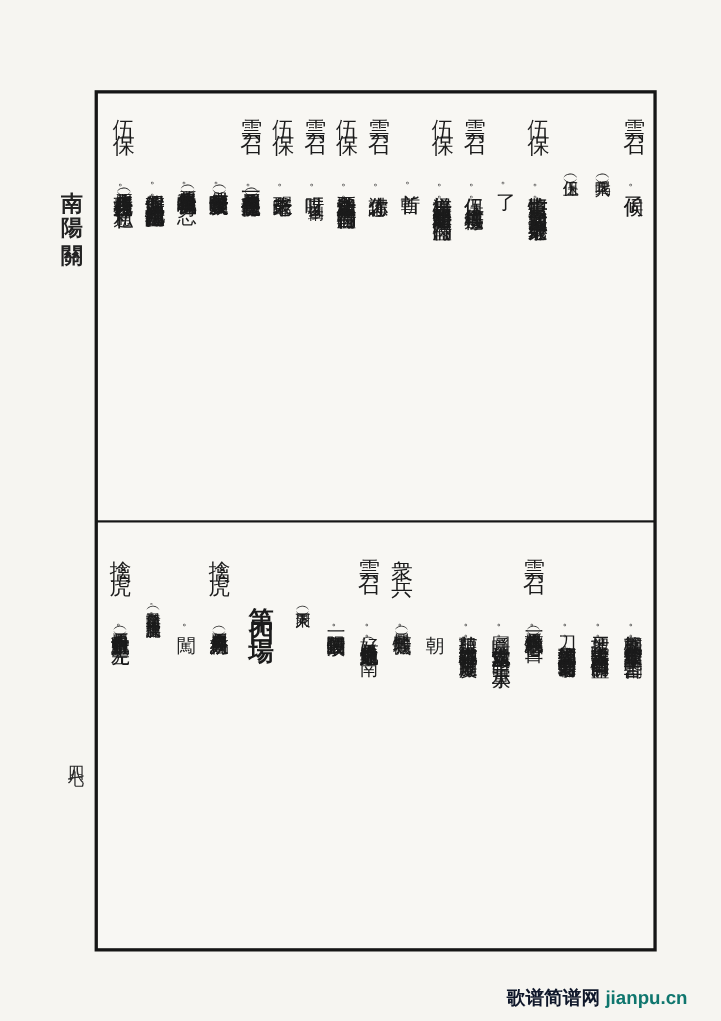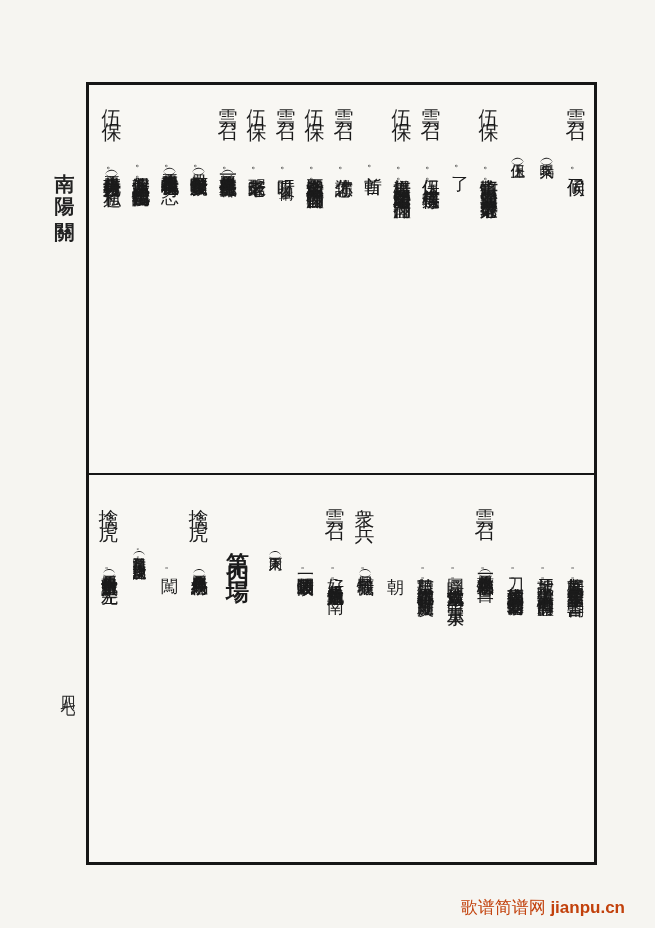--- a/index.html
+++ b/index.html
@@ -49,22 +49,22 @@
   .page-number{
     position:absolute;left:58px;top:684px;writing-mode:vertical-rl;
     text-orientation:upright;font-size:15px;letter-spacing:0.15em;
     color:#2a2a2a;
   }
   .watermark{
     position:absolute;right:30px;top:896px;font-size:17px;
     font-family:"Liberation Sans","DejaVu Sans",sans-serif;
     white-space:nowrap;
   }
-  .wm-name{color:#c2410c;}
-  .wm-url{color:#c2410c;font-weight:bold;}
+  .wm-name{color:#0f172a;font-weight:bold;}
+  .wm-url{color:#0f766e;font-weight:bold;}
 </style>
 </head>
 <body>
 
 <div class="frame">
   <div class="divider"></div>
   <div class="register reg-top">
       <div class="col dialog"><span class="speaker">雲召</span><span class="line">伺候了<span class="stop">。</span></span></div>
       <div class="col stage"><span class="line"><span class="stage-inline">︵衆兵喝︶</span></span></div>
       <div class="col stage"><span class="line"><span class="stage-inline">︵伍保上︶</span></span></div>

